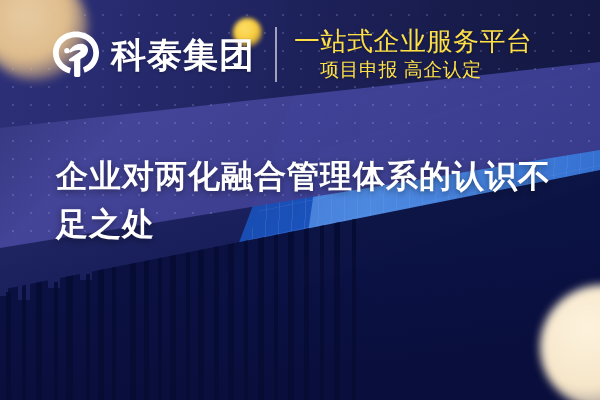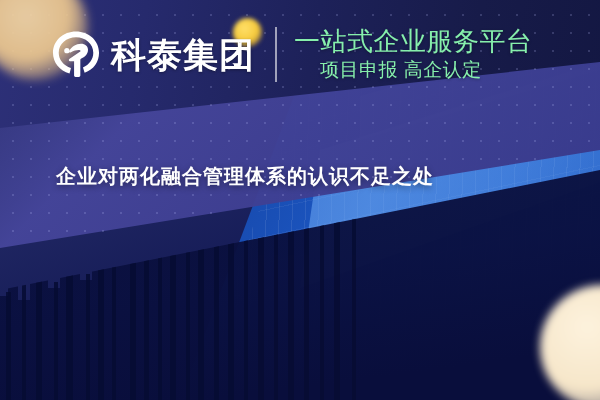--- a/index.html
+++ b/index.html
@@ -124,39 +124,39 @@
     text-shadow:0 1px 3px rgba(0,0,0,.35);
   }
   #divider{
     width:2px;height:55px;
     background:rgba(255,255,255,.58);
     margin:0 17px 0 20px;
     flex:0 0 auto;
   }
   #tagline{
     display:flex;flex-direction:column;justify-content:flex-start;
-    color:#86efac;white-space:nowrap;
+    color:#fde047;white-space:nowrap;
   }
   #tagline-main{
     font-size:26px;line-height:1.16;letter-spacing:.5px;
     text-shadow:0 1px 3px rgba(0,0,0,.35);
   }
   #tagline-sub{
     font-size:19px;line-height:1.3;letter-spacing:.5px;
     margin-top:2px;
     text-shadow:0 1px 3px rgba(0,0,0,.35);
     margin-left:26px;
   }
 
   
   #title{
     position:absolute;left:56px;top:152px;
     width:505px;
     color:#ffffff;
-    font-size:20px;
+    font-size:32px;
     font-weight:bold;
     line-height:48px;
     letter-spacing:1px;
     text-shadow:0 2px 6px rgba(0,0,0,.45);
   }
 </style>
 </head>
 <body>
 
 <div id="banner">

